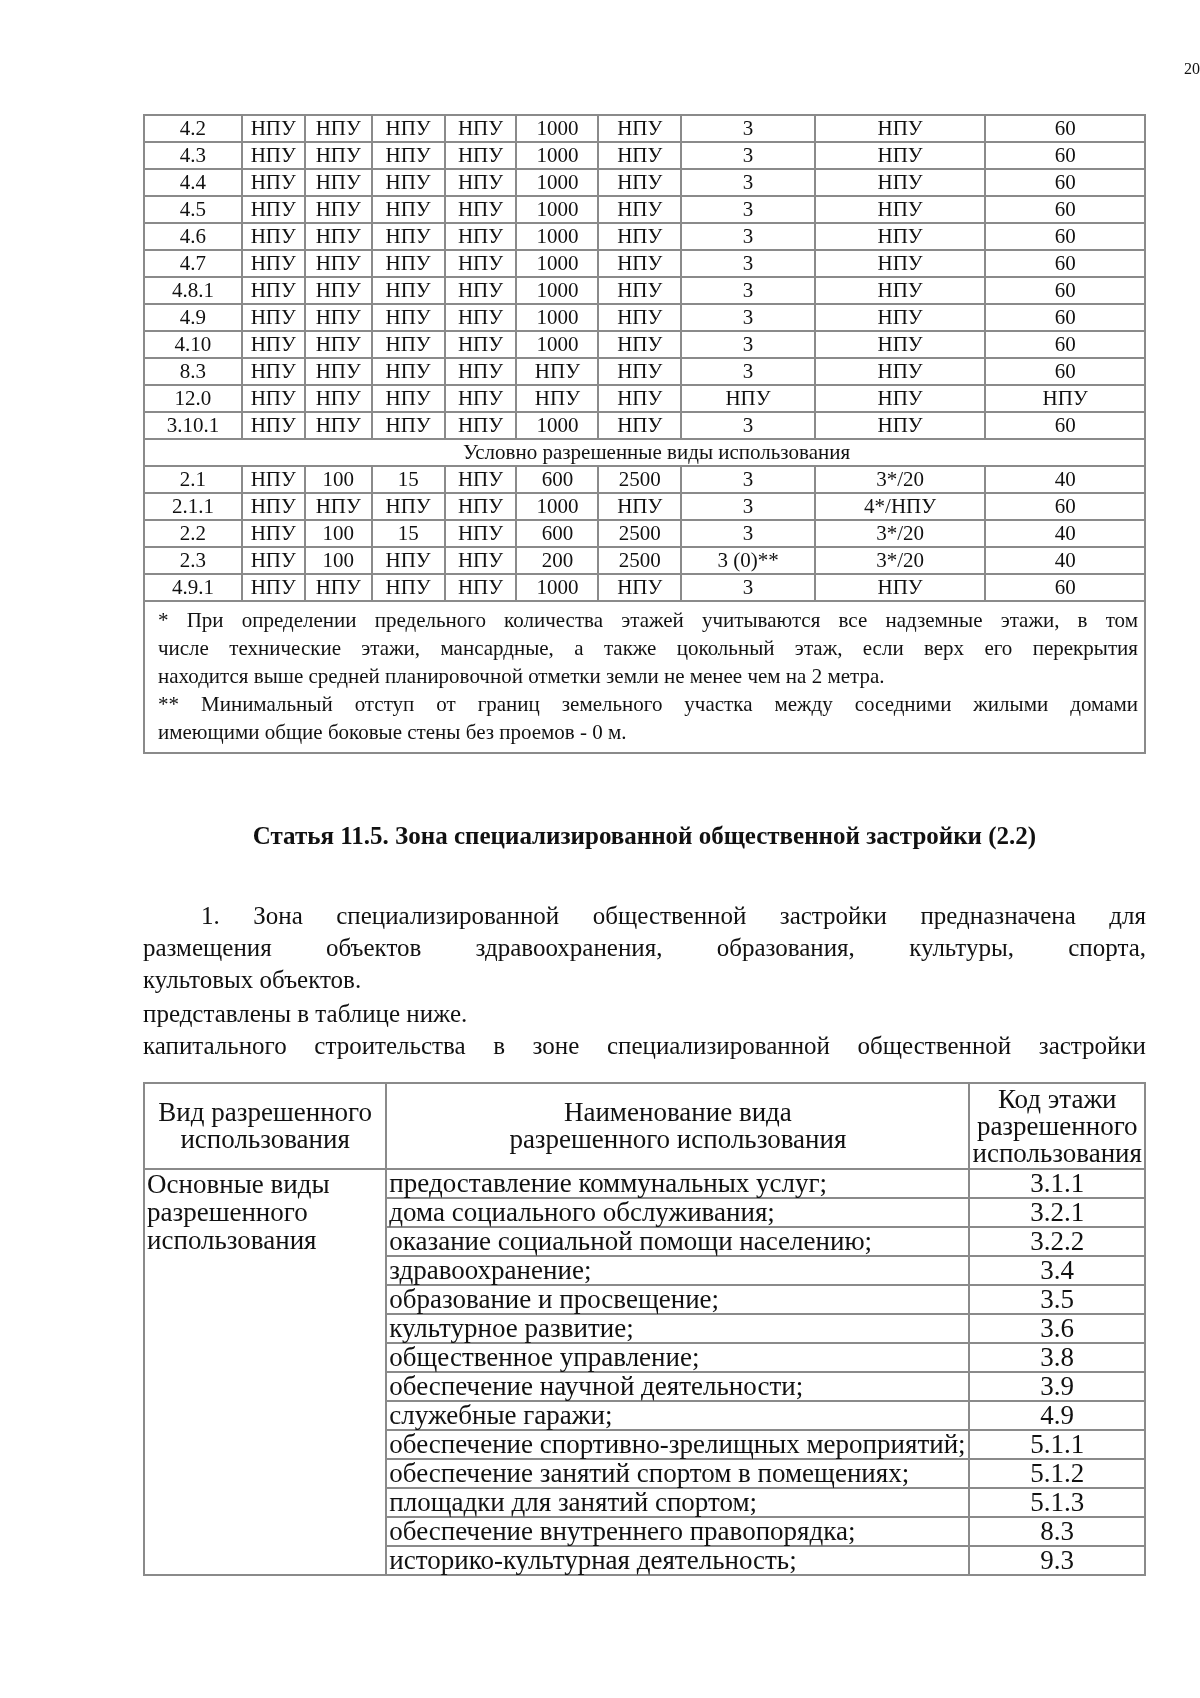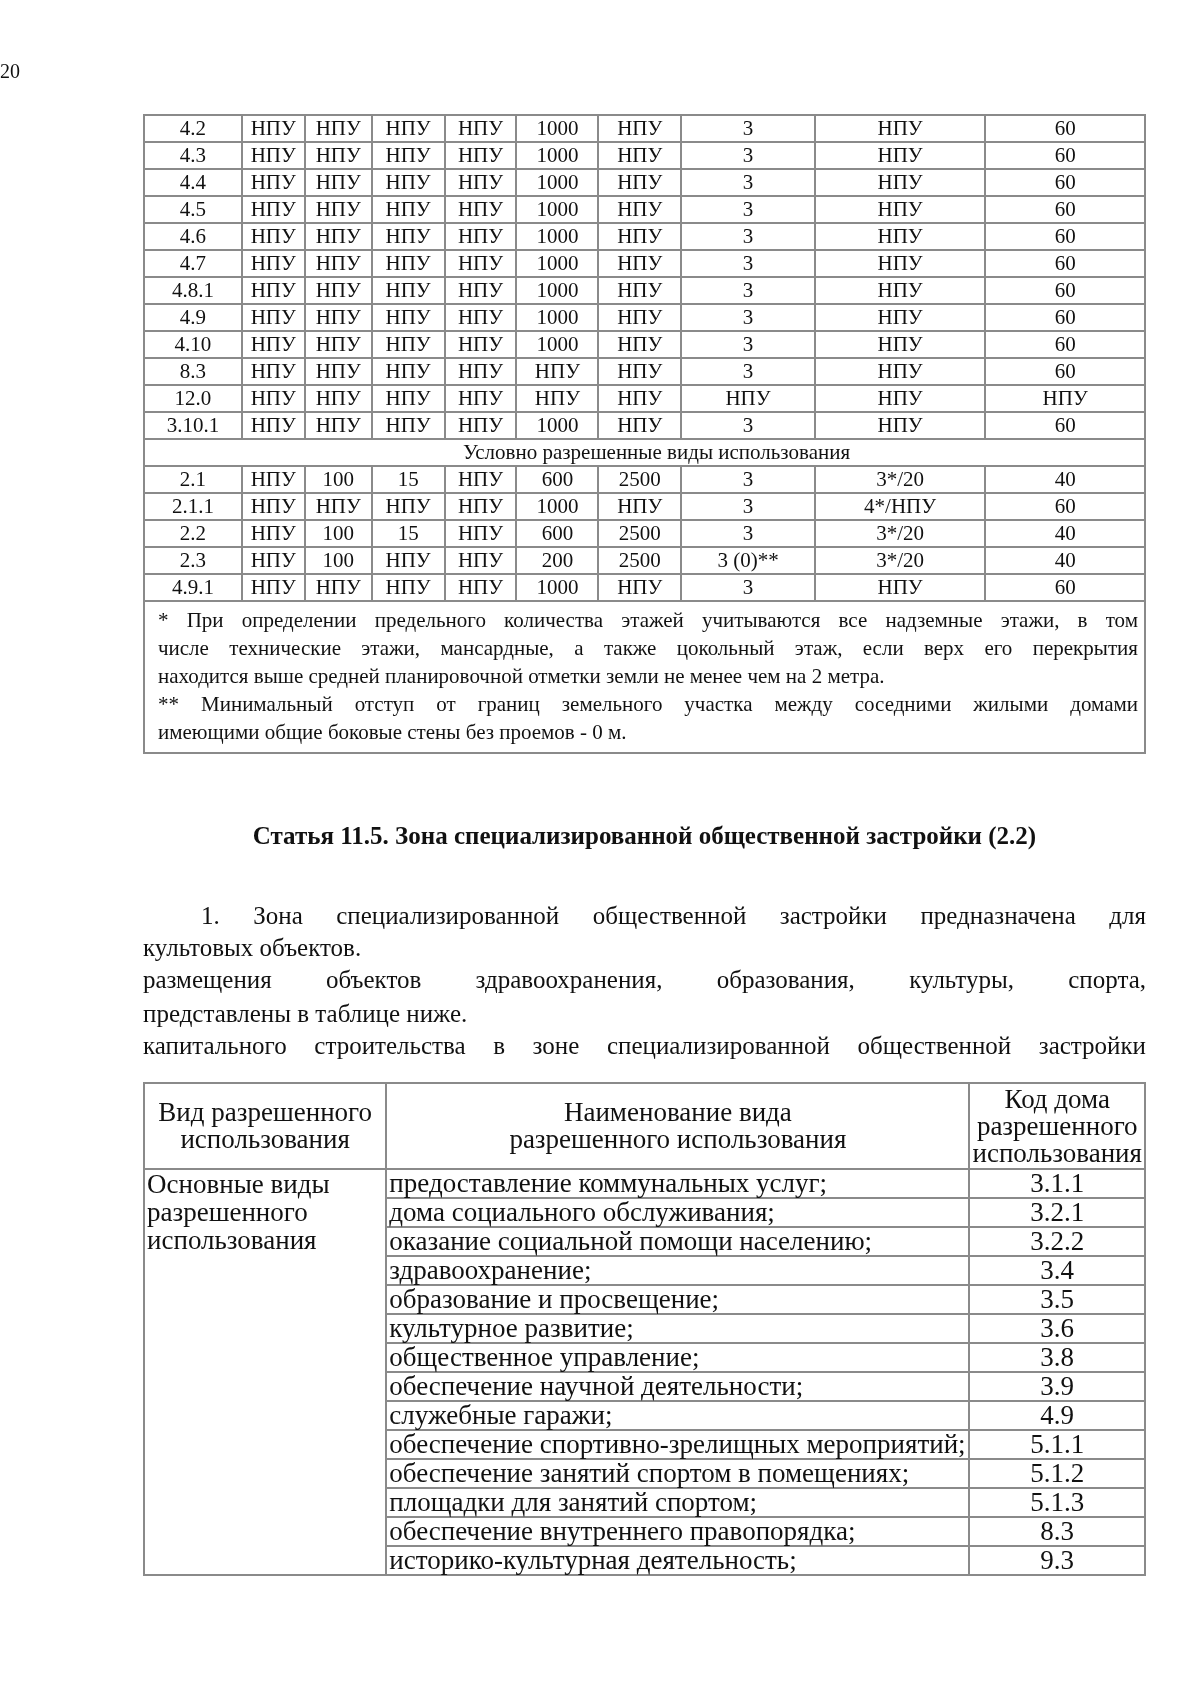--- a/index.html
+++ b/index.html
@@ -1,17 +1,17 @@
 <!DOCTYPE html>
 <html><head>
 <meta charset="utf-8">
 <style>
   html, body { margin: 0; padding: 0; background: #ffffff; }
   body { width: 1200px; height: 1698px; position: relative; font-family: "Liberation Serif", serif; color: #111; overflow: hidden; }
-  .page-num { position: absolute; top: 60px; left: 0; width: 1200px; text-align: left; font-size: 20px; }
+  .page-num { position: absolute; top: 60px; left: 0; width: 1200px; text-align: right; font-size: 16px; }
   table { border-collapse: collapse; }
   .t1 { position: absolute; left: 143px; top: 114px; width: 1003px; font-size: 21px; border-radius: 6px; }
   .t1 td { border: 2px solid #8a8a8a; text-align: center; height: 25px; padding: 0; line-height: 25px; }
   .t1 td.sec { text-align: center; padding-left: 24px; }
   .t1 td.notes { text-align: justify; padding: 4px 6px 6px 13px; line-height: 28px; font-size: 21px; height: auto; }
   .t1 .note-line { display: block; text-align: justify; text-align-last: justify; }
   .t1 .note-line.last { text-align-last: left; }
   .heading { position: absolute; left: 143px; top: 822px; width: 1003px; text-align: center; font-weight: bold; font-size: 25px; }
   .para { position: absolute; left: 143px; width: 1003px; font-size: 25px; line-height: 32px; margin-top: 20px; }
   .para .line { display: block; text-align: justify; text-align-last: justify; }
@@ -264,22 +264,22 @@
         <span class="note-line last">имеющими общие боковые стены без проемов - 0 м.</span>
       </td>
     </tr>
   </tbody>
 </table>
 
 <div class="heading">Статья 11.5. Зона специализированной общественной застройки (2.2)</div>
 
 <div class="para" style="top:880px">
   <span class="line first">1. Зона специализированной общественной застройки предназначена для</span>
+  <span class="line">размещения объектов здравоохранения, образования, культуры, спорта,</span>
   <span class="line last">культовых объектов.</span>
-  <span class="line">размещения объектов здравоохранения, образования, культуры, спорта,</span>
 </div>
 
 <div class="para" style="top:978px">
   <span class="line last">представлены в таблице ниже.</span>
   <span class="line">капитального строительства в зоне специализированной общественной застройки</span>
 </div>
 
 <table class="t2">
   <colgroup>
     <col style="width:243px">
@@ -290,21 +290,21 @@
     <tr class="hdr">
       <td>
         <div>Вид разрешенного</div>
         <div>использования</div>
       </td>
       <td>
         <div>Наименование вида</div>
         <div>разрешенного использования</div>
       </td>
       <td>
-        <div>Код дома</div>
+        <div>Код этажи</div>
         <div>разрешенного</div>
         <div>использования</div>
       </td>
     </tr>
   </tbody>
   <tbody id="t2-body">
       <tr>
         <td class="cat" rowspan="14">
           <div>Основные виды</div>
           <div>разрешенного</div>

